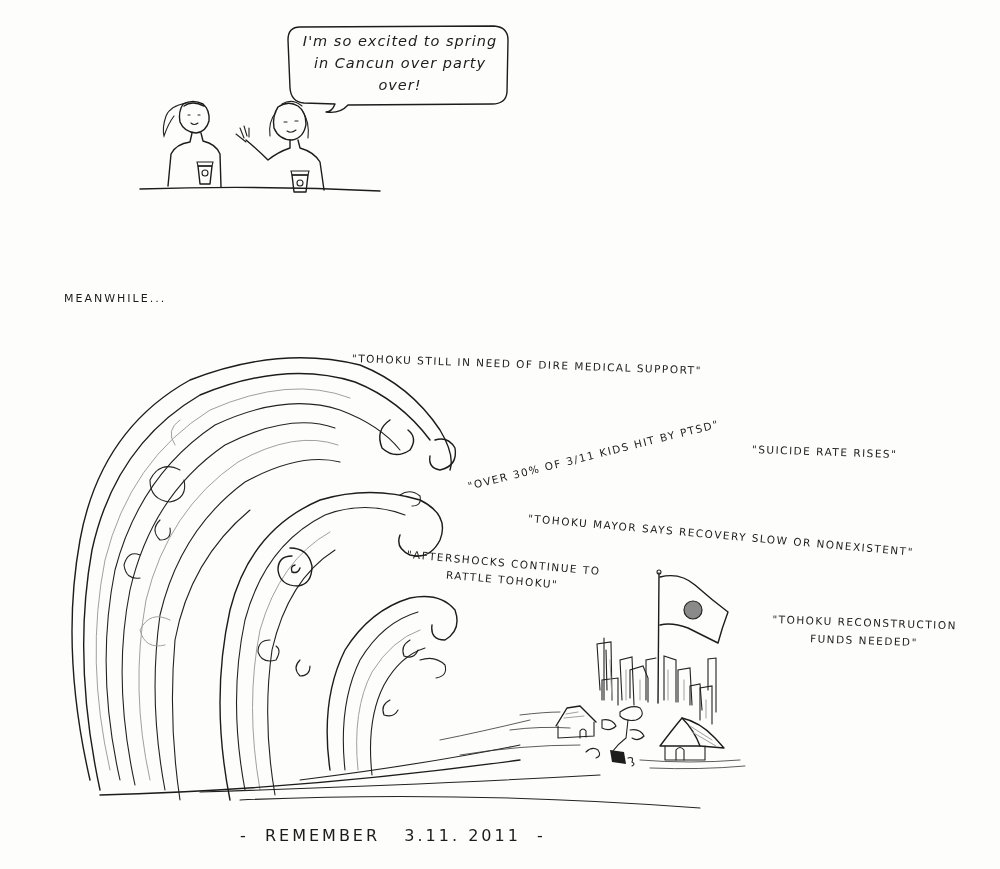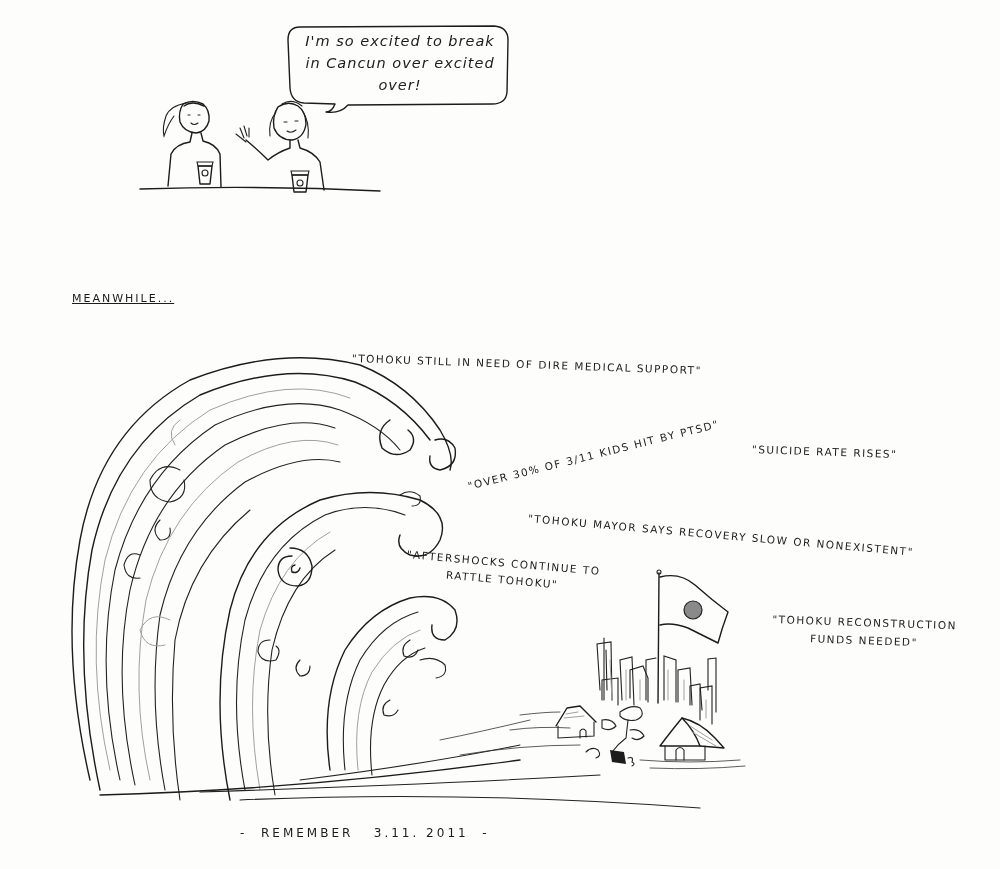--- a/index.html
+++ b/index.html
@@ -5,22 +5,22 @@
   html, body { margin: 0; padding: 0; background: #fdfdfc; }
   body { width: 1000px; height: 869px; position: relative; overflow: hidden;
          font-family: "DejaVu Sans", sans-serif; color: #1a1a1a; }
   .canvas { position: absolute; inset: 0; }
   .hand { position: absolute; font-family: "DejaVu Sans", sans-serif; color: #1c1c1c;
           letter-spacing: 1.5px; white-space: nowrap; text-transform: uppercase;
           font-size: 10.5px; font-weight: normal; }
   .speech-text { position: absolute; font-family: "DejaVu Sans", sans-serif;
                  font-style: italic; font-size: 14.5px; color: #1c1c1c;
                  letter-spacing: 1px; text-align: center; line-height: 22px; }
-  .meanwhile { position: absolute; left: 72px; top: 292px; font-size: 11px; letter-spacing: 2px; text-decoration: underline; }
-  .remember { position: absolute; left: 240px; top: 826px; font-size: 12px; letter-spacing: 3px;
+  .meanwhile { position: absolute; left: 64px; top: 292px; font-size: 11px; letter-spacing: 2px; }
+  .remember { position: absolute; left: 240px; top: 826px; font-size: 16px; letter-spacing: 3px;
               font-family: "DejaVu Sans", sans-serif; color:#1c1c1c; white-space: pre; }
   svg { position: absolute; left: 0; top: 0; }
 </style>
 </head>
 <body>
 
 <div class="canvas">
 
   <svg width="1000" height="869" viewBox="0 0 1000 869">
     <defs>
@@ -150,22 +150,22 @@
       <path class="ink" d="M682,718 Q700,722 715,738 L724,748 L700,746"></path>
       <path class="ink2" d="M665,746 L665,760 L705,760 L705,746"></path>
       <path class="ink2" d="M676,760 L676,750 Q680,745 684,750 L684,760"></path>
       <path class="pencil" d="M690,726 L712,740 M692,732 L716,746"></path>
       <path class="thin" d="M640,760 Q690,764 740,760"></path>
       <path class="thin" d="M650,768 Q700,770 745,766"></path>
     </g>
   </svg>
 
   <div class="speech-text" style="left:300px; top:30px; width:200px;">
-    <div>I'm so excited to break</div>
-    <div>in Cancun over excited</div>
+    <div>I'm so excited to spring</div>
+    <div>in Cancun over party</div>
     <div>over!</div>
   </div>
 
   <div class="hand meanwhile">MEANWHILE...</div>
 
   <div class="hand" style="left:352px; top:352px; transform: rotate(2deg); transform-origin: left center;">"TOHOKU STILL IN NEED OF DIRE MEDICAL SUPPORT"</div>
 
   <div class="hand" style="left:468px; top:480px; transform: rotate(-14deg); transform-origin: left center;">"OVER 30% OF 3/11 KIDS HIT BY PTSD"</div>
 
   <div class="hand" style="left:752px; top:443px; transform: rotate(2deg); transform-origin: left center;">"SUICIDE RATE RISES"</div>

